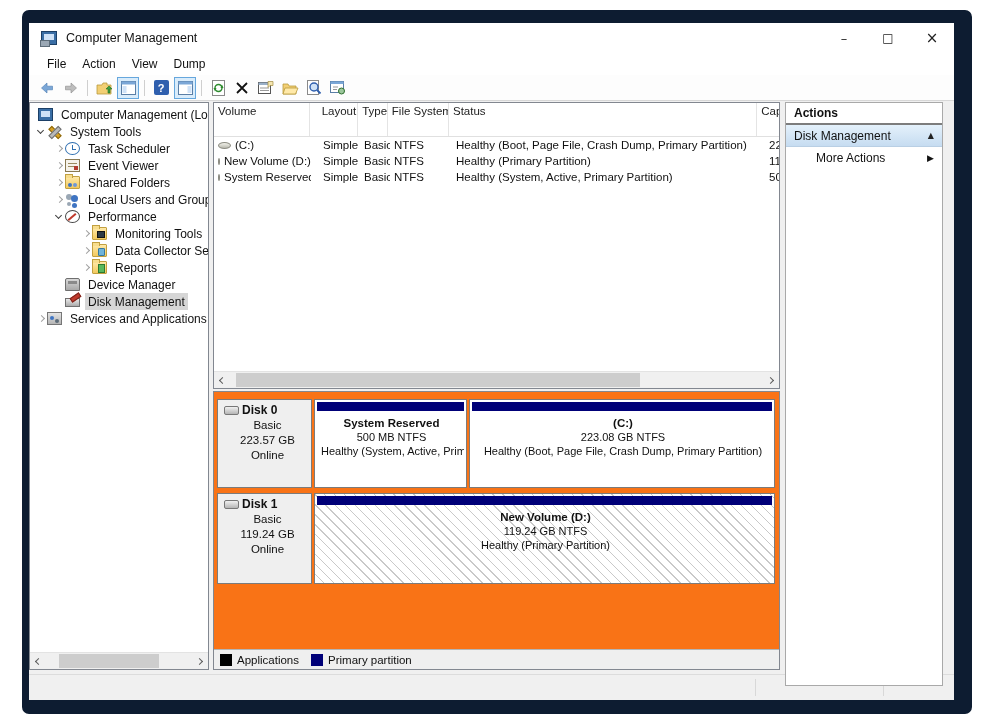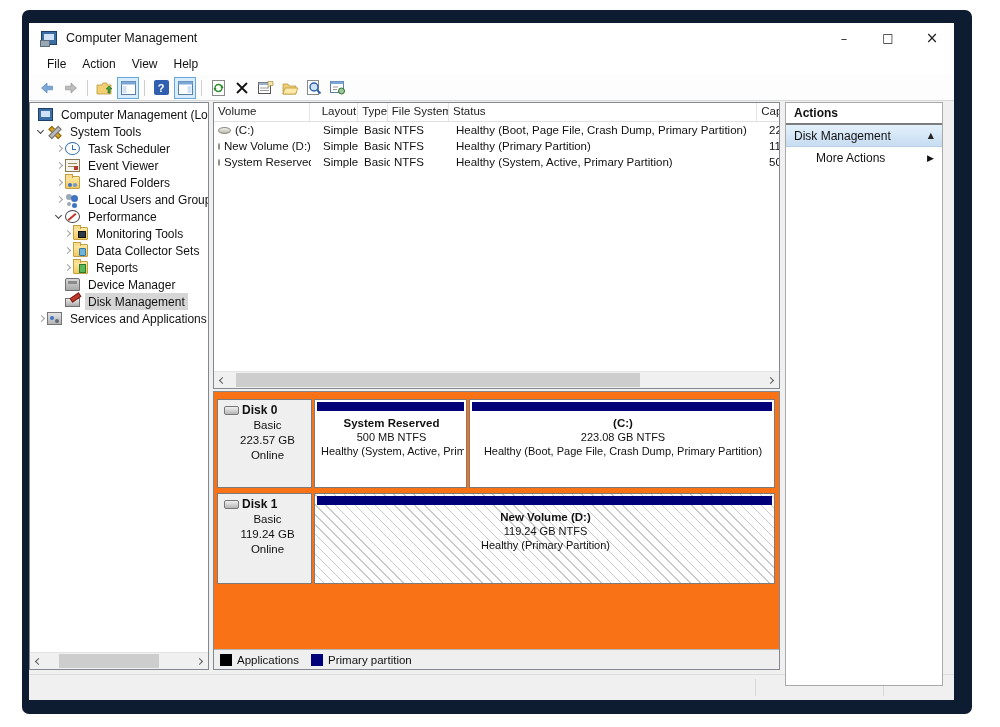--- a/index.html
+++ b/index.html
@@ -46,21 +46,21 @@
   
   .tree { position:absolute; left:0; top:1px; width:180px; height:568px; background:#fff; border:1px solid #828790; overflow:hidden; }
   .tree-rows { position:absolute; left:0; top:3px; right:0; bottom:17px; overflow:hidden; }
   .trow { height:17px; display:flex; align-items:center; white-space:nowrap; font-size:12px; color:#111; }
   .arr { width:12px; height:12px; position:relative; flex:0 0 12px; }
   .arr.c::before { content:""; position:absolute; left:4px; top:3px; width:4px; height:4px; border-top:1px solid #a0a0a0; border-right:1px solid #a0a0a0; transform:rotate(45deg); }
   .arr.e::before { content:""; position:absolute; left:3px; top:2px; width:4px; height:4px; border-top:1px solid #404040; border-right:1px solid #404040; transform:rotate(135deg); }
   .ticon { width:15px; height:13px; flex:0 0 15px; margin-right:5px; position:relative; }
   .lblwrap { display:flex; align-items:center; height:17px; padding:0 3px; }
   .trow.selected .lblwrap { background:#d6d6d6; }
-  .pl0{padding-left:8px;} .pl1{padding-left:5px;} .pl2{padding-left:23px;} .pl3{padding-left:31px;}
+  .pl0{padding-left:8px;} .pl1{padding-left:5px;} .pl2{padding-left:23px;} .pl3{padding-left:50px;}
 
   
   .ic-computer { background:#3a6ea5; border:1px solid #1c3f66; }
   .ic-computer::before{content:"";position:absolute;left:2px;top:2px;right:2px;bottom:3px;background:#cfe2f7;}
   .ic-tools::before{content:"";position:absolute;left:1px;top:5px;width:12px;height:3px;background:#d8a223;border:1px solid #8a6712;transform:rotate(45deg);}
   .ic-tools::after{content:"";position:absolute;left:1px;top:5px;width:12px;height:3px;background:#b9b9b9;border:1px solid #707070;transform:rotate(-45deg);}
   .ic-clock{border-radius:50%;background:#fff;border:1px solid #2f6fb0;}
   .ic-clock::before{content:"";position:absolute;left:6px;top:2px;width:1px;height:5px;background:#2f6fb0;}
   .ic-clock::after{content:"";position:absolute;left:6px;top:6px;width:4px;height:1px;background:#2f6fb0;}
   .ic-event{background:#f5f2ea;border:1px solid #8a7a52;}
@@ -91,21 +91,21 @@
   .sb-arrow { width:17px; position:relative; background:#f0f0f0; }
   .sb-arrow::before { content:""; position:absolute; left:6px; top:6px; width:4px; height:4px; border-top:1px solid #5a5a5a; border-right:1px solid #5a5a5a; }
   .sb-arrow.left::before { transform:rotate(-135deg); }
   .sb-arrow.right::before { transform:rotate(45deg); }
   .sb-track { flex:1; position:relative; }
   .sb-thumb { position:absolute; top:1px; bottom:1px; background:#cdcdcd; }
 
   
   .main { position:absolute; left:184px; top:1px; width:567px; height:568px; }
   .listview { position:absolute; left:0; top:0; width:567px; height:287px; background:#fff; border:1px solid #828790; overflow:hidden; }
-  .vt-header { display:flex; height:19px; border-bottom:1px solid #e0e0e0; font-size:11.5px; color:#222; }
+  .vt-header { display:flex; height:34px; border-bottom:1px solid #e0e0e0; font-size:11.5px; color:#222; }
   .vt-hcell { padding:2px 4px; border-right:1px solid #e4e4e4; white-space:nowrap; overflow:hidden; }
   .vt-row { display:flex; height:16px; font-size:11.5px; color:#111; align-items:center; }
   .vt-cell { padding:0 4px; white-space:nowrap; overflow:hidden; flex-shrink:0; }
   .c-vol{width:97px;} .c-lay{width:41px;margin-left:8px;} .c-typ{width:30px;} .c-fs{width:62px;} .c-st{width:313px;} .c-cap{width:22px; border-right:none; padding-right:0;}
   .vol-ic { display:inline-block; width:13px; height:7px; background:linear-gradient(#f2f2ea,#b9b9af); border:1px solid #8c8c82; border-radius:50%; margin-right:4px; vertical-align:middle; }
   .vt-row .c-vol { display:flex; align-items:center; }
 
   
   .diskview { position:absolute; left:0; top:289px; width:567px; height:279px; background:#f97316; border:1px solid #828790; overflow:hidden;text-align:center; }
   .disk-block { position:absolute; left:3px; right:4px; display:flex; }
@@ -145,21 +145,21 @@
       <span class="win-btn">–</span>
       <span class="win-btn max">□</span>
       <span class="win-btn close">×</span>
     </div>
   </div>
 
   <div class="menubar">
     <span class="menu-item">File</span>
     <span class="menu-item">Action</span>
     <span class="menu-item">View</span>
-    <span class="menu-item">Help</span>
+    <span class="menu-item">Dump</span>
   </div>
 
   <div class="toolbar">
     <span class="tbtn">
       <svg width="16" height="16" viewBox="0 0 16 16">
             <path d="M8 3 2.5 8 8 13v-3.2h5.5V6.2H8z" fill="#7ba7d7" stroke="#4a7ab0" stroke-width="0.6"></path>
           </svg>
     </span>
     <span class="tbtn">
       <svg width="16" height="16" viewBox="0 0 16 16">

